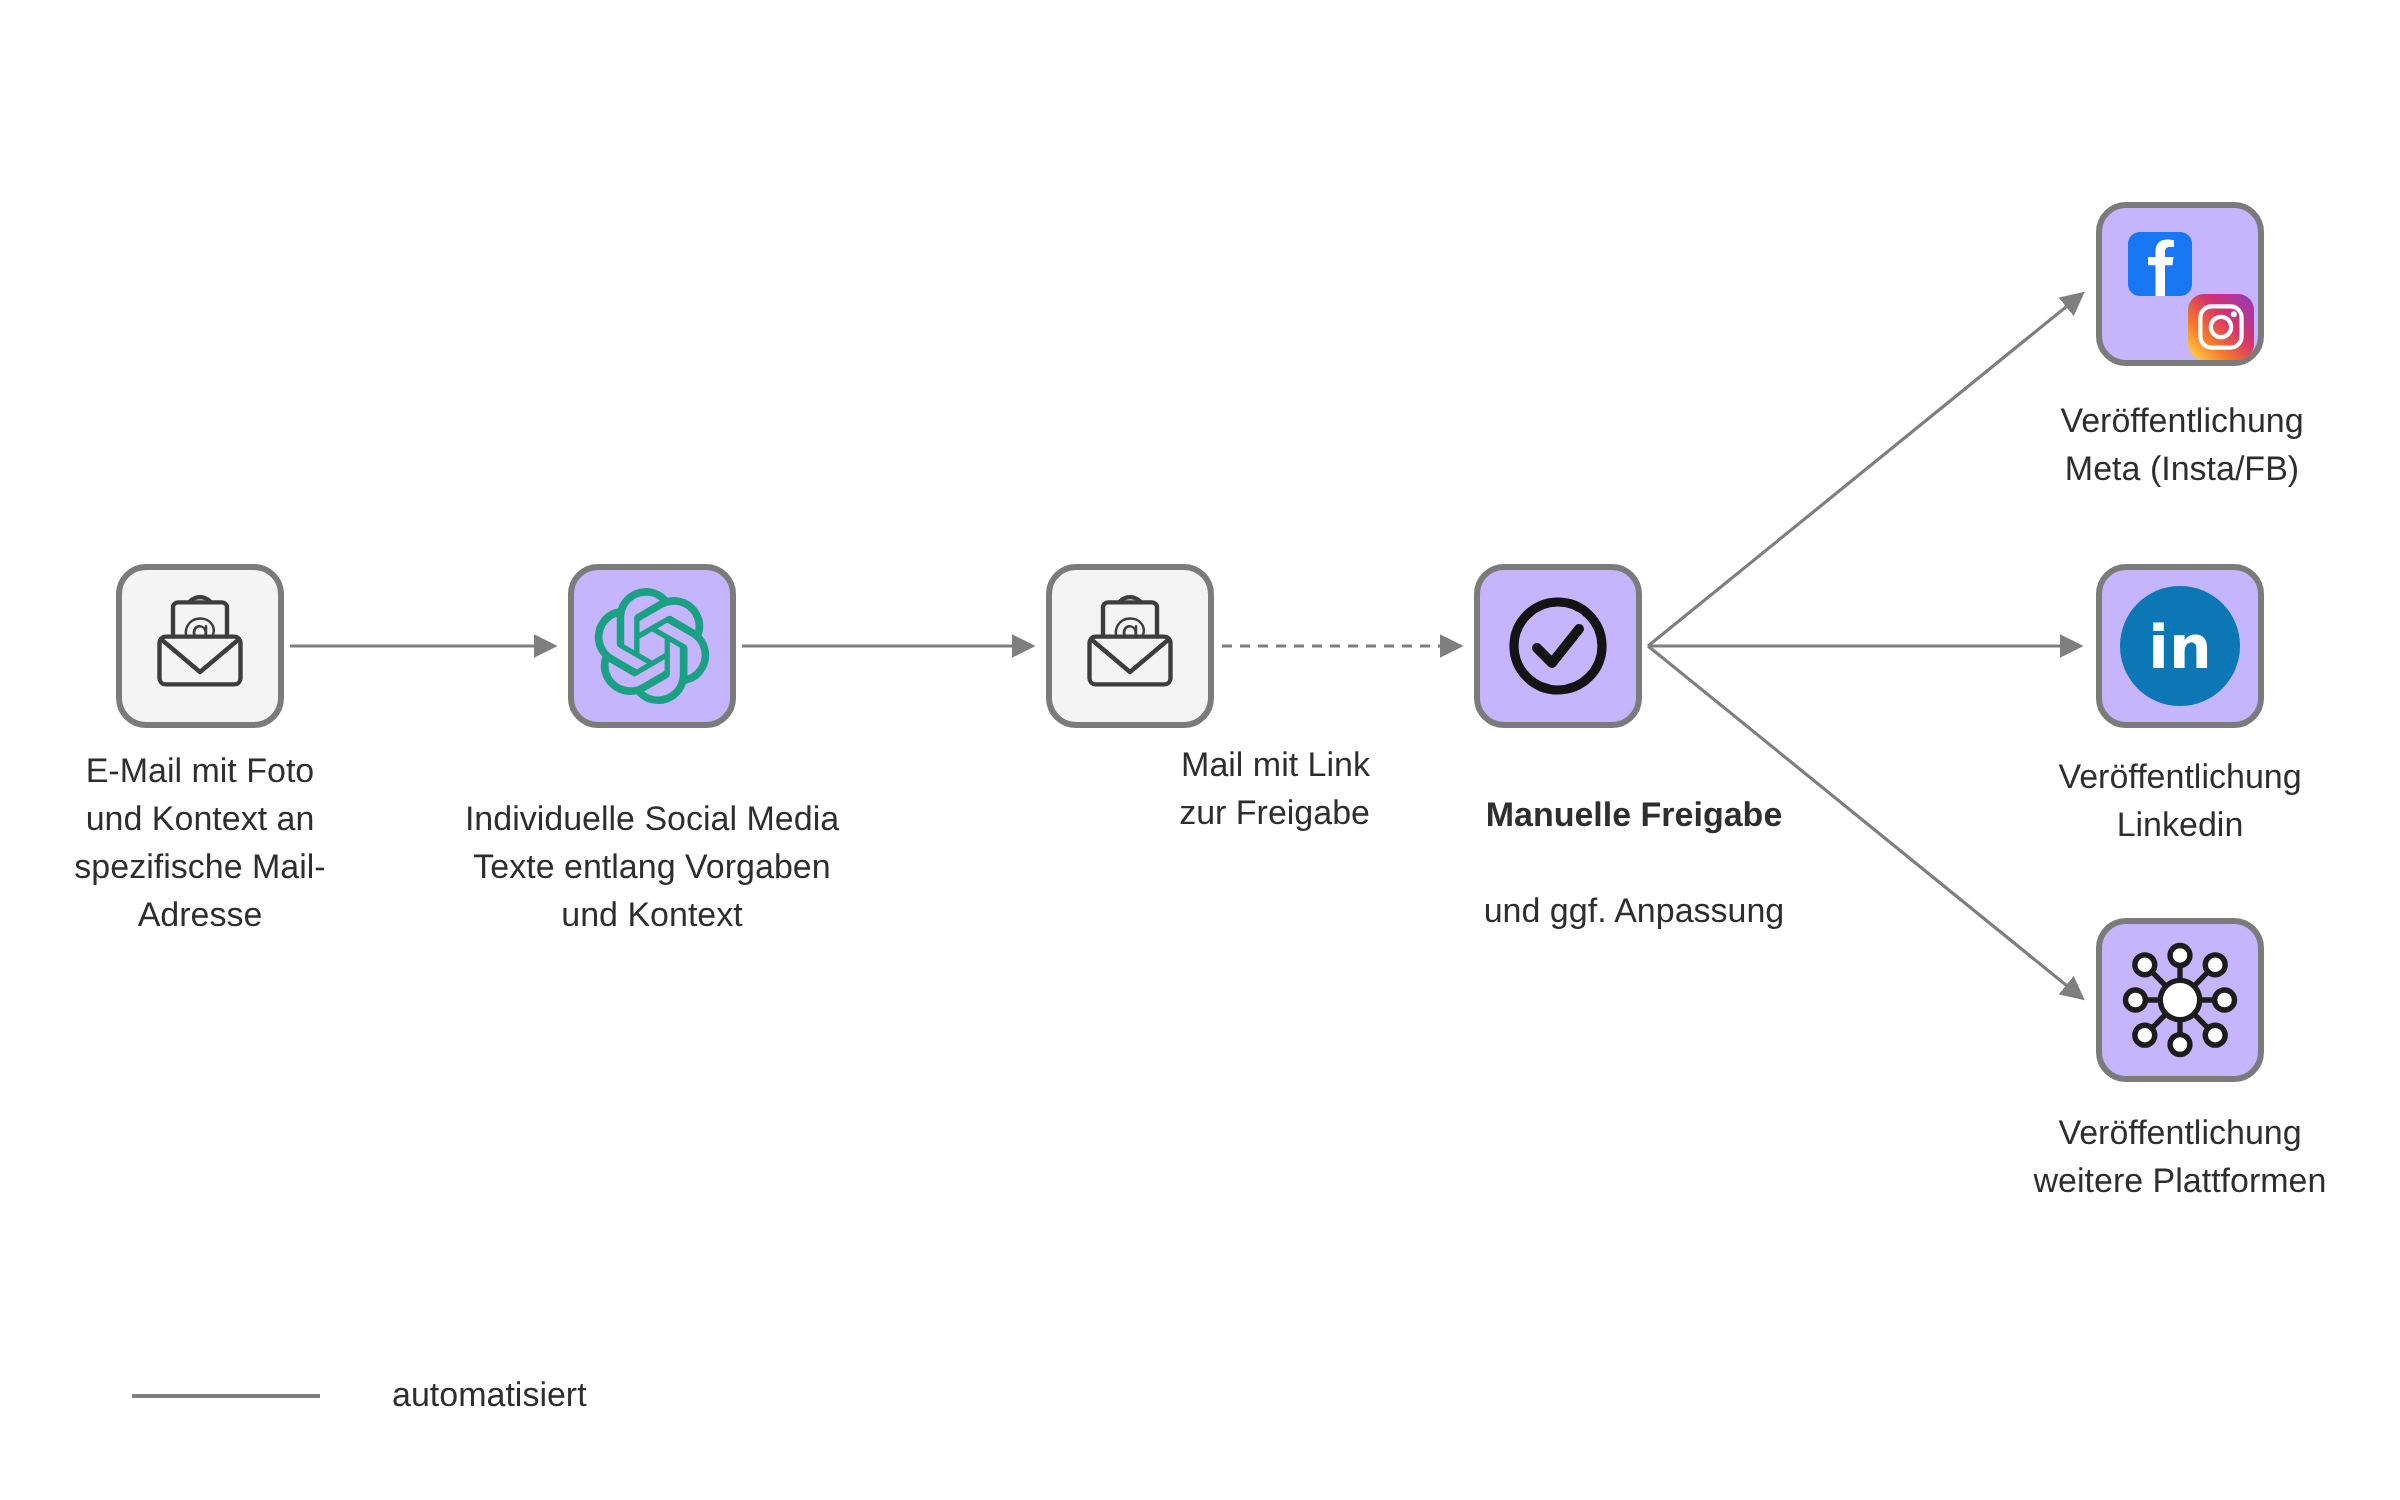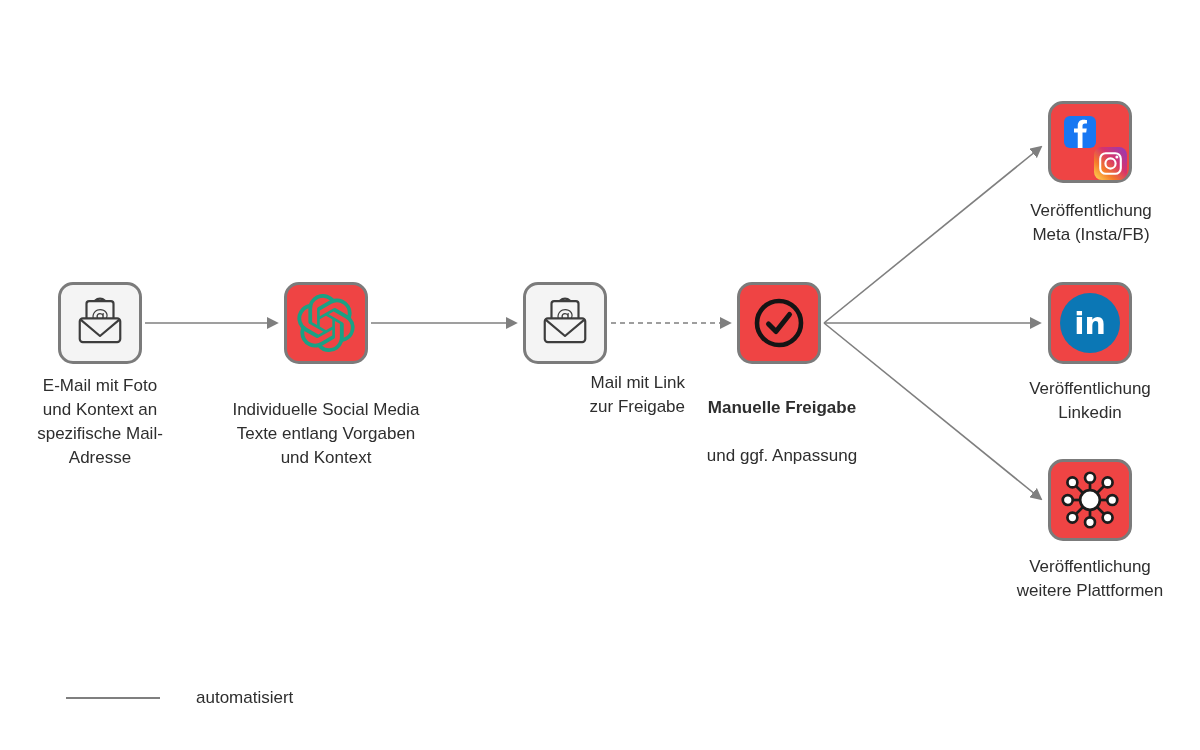--- a/index.html
+++ b/index.html
@@ -16,21 +16,21 @@
     position: absolute;
     left: 0; top: 0;
     width: 1200px; height: 750px;
   }
   .node-box {
     position: absolute;
     width: 84px;
     height: 82px;
     border: 3px solid #7b7b7b;
     border-radius: 15px;
-    background: #ef4444;
+    background: #c4b5fd;
     box-sizing: border-box;
     display: flex;
     align-items: center;
     justify-content: center;
   }
   .node-box.gray { background: #f4f4f4; }
   .node-box.social { position: absolute; }
   .node-label {
     position: absolute;
     width: 240px;
@@ -114,21 +114,21 @@
   </div>
   <div class="node-label" style="left:445px; top:371px;text-align:right;">Mail mit Link
 zur Freigabe</div>
 
   <div class="node-box" style="left:737px; top:282px;">
     <svg width="56" height="56" viewBox="0 0 56 56">
       <circle cx="28" cy="28" r="22" fill="none" stroke="#141414" stroke-width="4.6"></circle>
       <path d="M17.5 29 L25 36.5 L38.5 19.5" fill="none" stroke="#141414" stroke-width="5" stroke-linecap="round" stroke-linejoin="round"></path>
     </svg>
   </div>
-  <div class="node-label" style="left:662px; top:372px;">
+  <div class="node-label" style="left:697px; top:372px;">
     <div class="bold-line">Manuelle Freigabe</div>
     <div>und ggf. Anpassung</div>
   </div>
 
   <div class="node-box social" style="left:1048px; top:101px;">
     <svg class="fb-badge" width="32" height="32" viewBox="0 0 32 32">
       <rect width="32" height="32" rx="6" fill="#1877F2"></rect>
       <path fill="#ffffff" d="M18.5 32V16.6h3.7l.55-4.1h-4.25V9.9c0-1.2.6-2.35 2.5-2.35h1.95V4c0 0-1.75-.3-3.4-.3-3.5 0-5.8 2.1-5.8 6v2.8H10v4.1h3.75V32h4.75z"></path>
     </svg>
     <svg class="ig-badge" width="33" height="33" viewBox="0 0 33 33">

